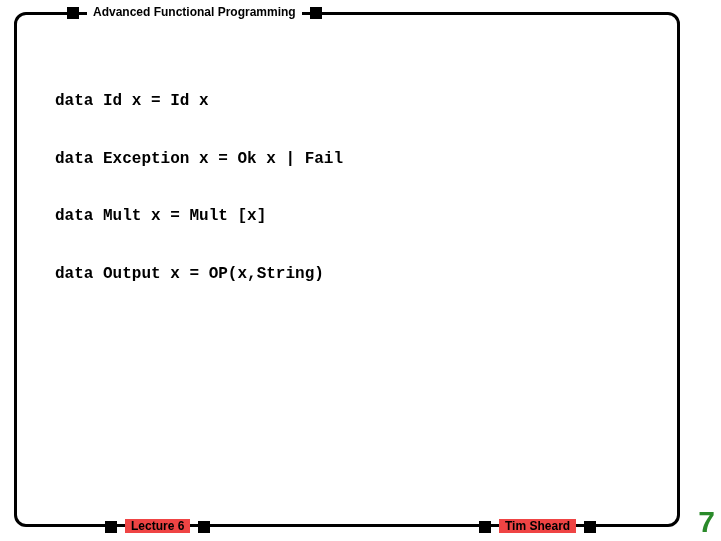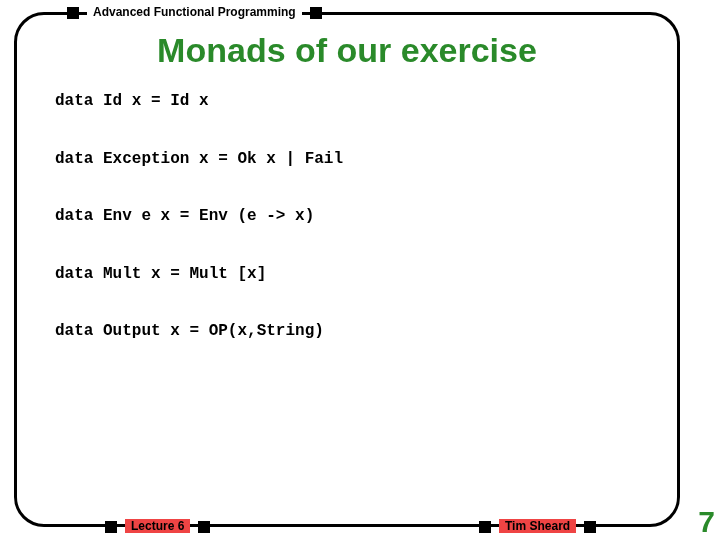--- a/index.html
+++ b/index.html
@@ -12,21 +12,21 @@
     position: relative;
     overflow: hidden;
   }
   .slide {
     position: absolute;
     left: 14px;
     top: 12px;
     width: 666px;
     height: 515px;
     border: 3px solid #000;
-    border-radius: 30px;
+    border-radius: 12px;
     box-sizing: border-box;
   }
   .header-label {
     position: absolute;
     top: -10px;
     left: 70px;
     background: #fff;
     padding: 0 6px;
     font-size: 12px;
     font-weight: bold;
@@ -136,26 +136,24 @@
     color: #2a8a2a;
     font-family: Verdana, Arial, sans-serif;
   }
 </style>
 </head>
 <body>
 
 <div class="slide">
   <div class="header-label">Advanced Functional Programming</div>
 
-  <div class="title">Monads of our exercise</div>
 
   <div class="content">
     <div class="code-line">data Id x = Id x</div>
     <div class="code-line">data Exception x = Ok x | Fail</div>
-    <div class="code-line">data Env e x = Env (e -&gt; x)</div>
     <div class="code-line">data Mult x = Mult [x]</div>
     <div class="code-line">data Output x = OP(x,String)</div>
   </div>
 
   <div class="footer-label footer-left">Lecture 6</div>
   <div class="footer-label footer-right">Tim Sheard</div>
 </div>
 
 <div class="page-number">7</div>
 

